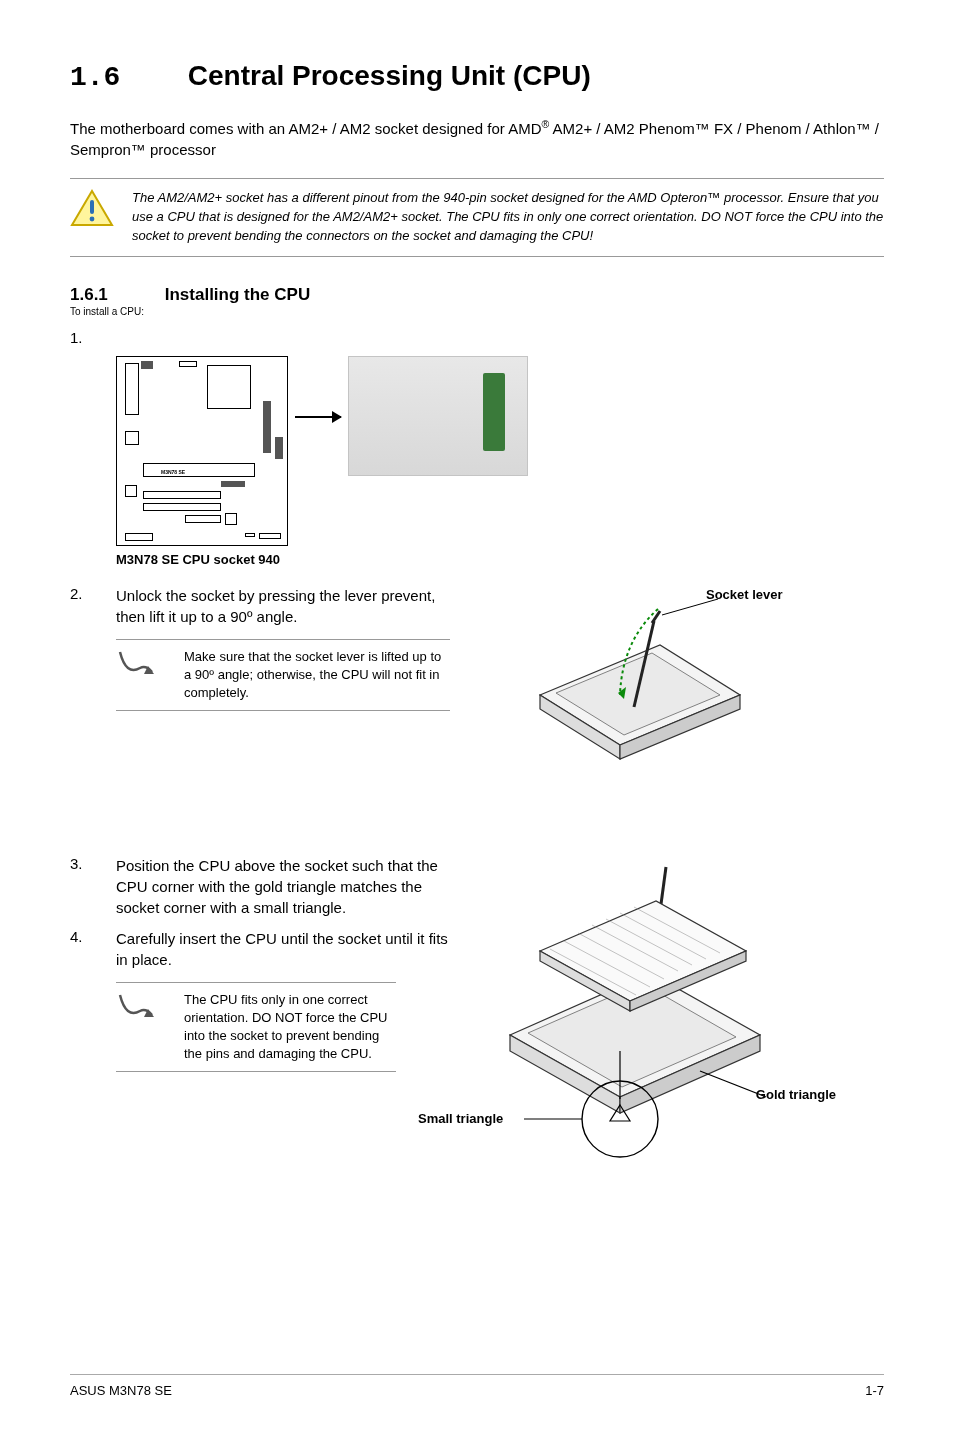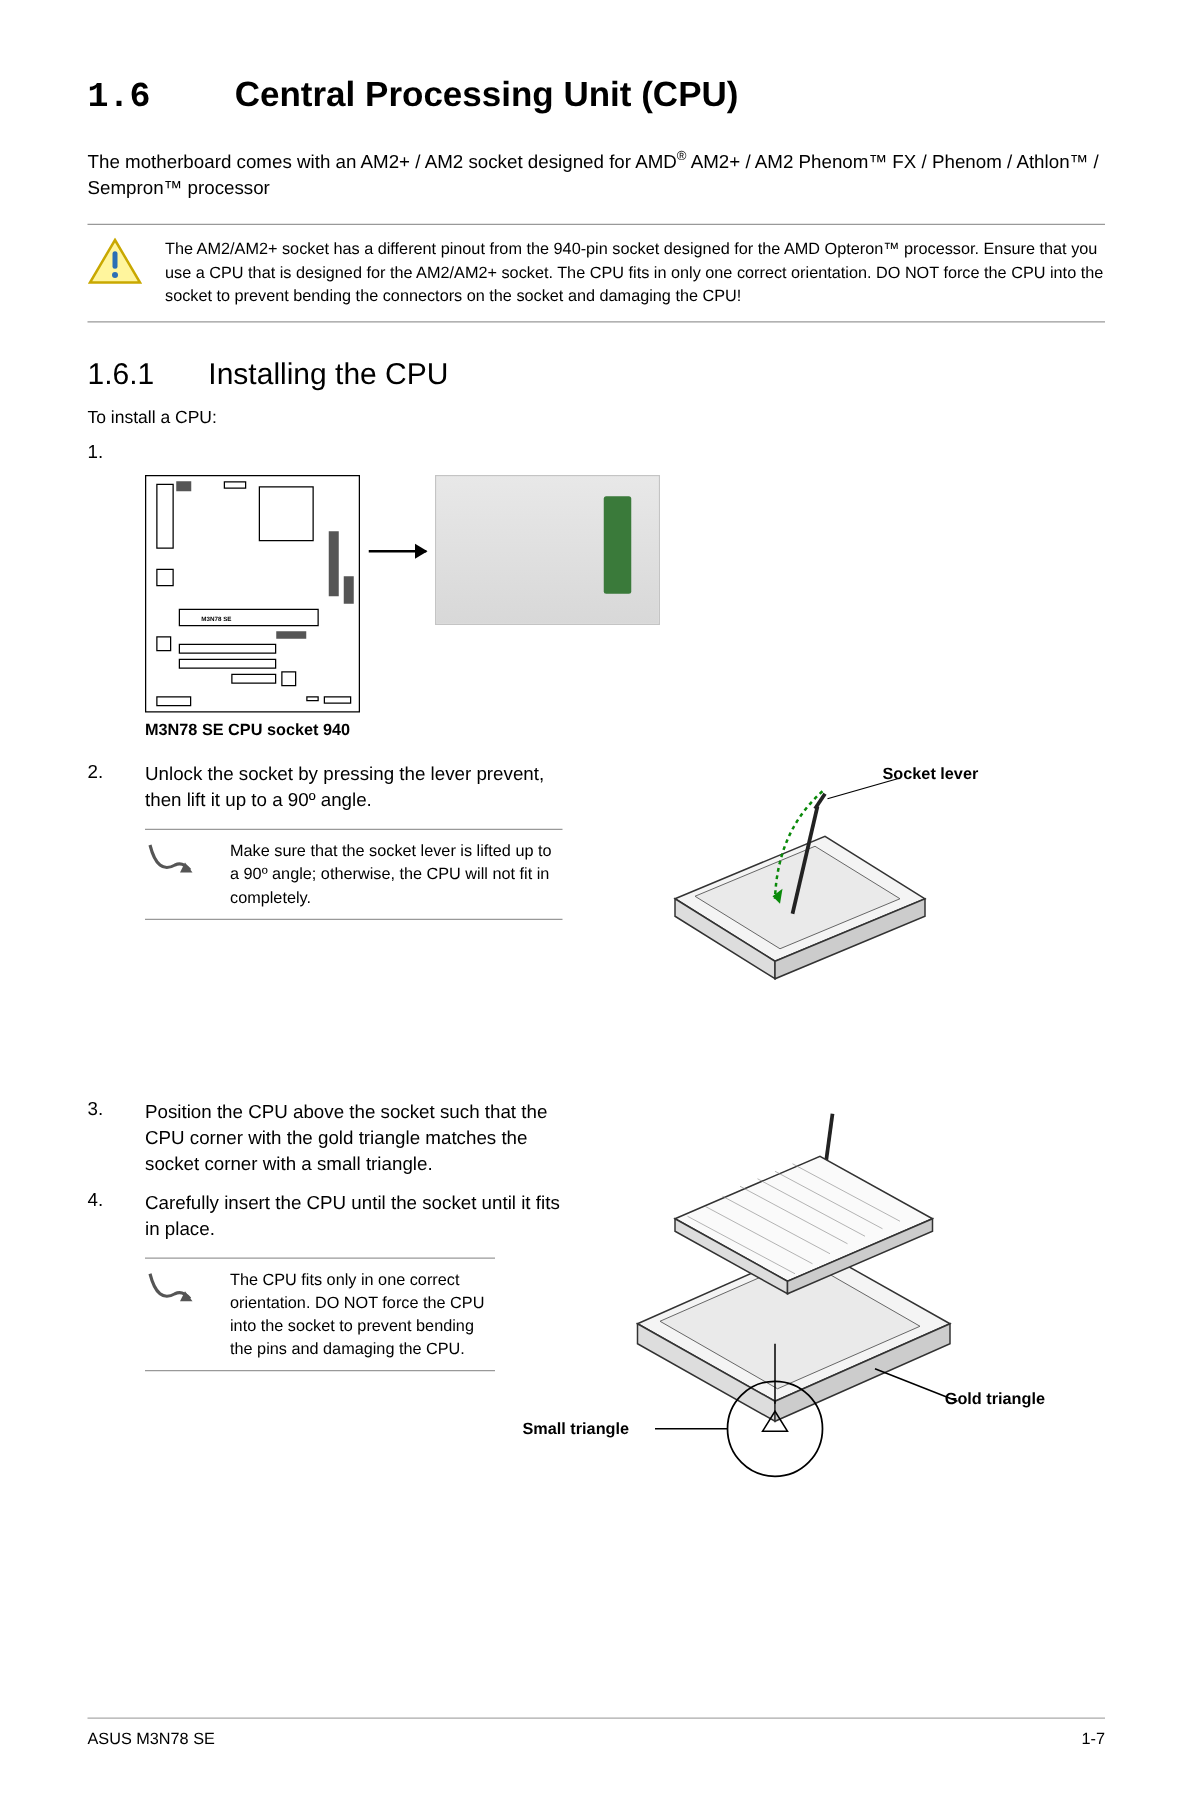--- a/index.html
+++ b/index.html
@@ -24,37 +24,37 @@
       margin-bottom: 18px;
     }
     .callout {
       display: flex;
       align-items: flex-start;
       gap: 18px;
       border-top: 1px solid #999;
       border-bottom: 1px solid #999;
       padding: 10px 0;
       margin-bottom: 28px;
+      font-style: italic;
     }
     .callout-icon {
       flex-shrink: 0;
       width: 44px;
       height: 38px;
     }
     .callout-text {
       font-size: 13px;
       line-height: 1.45;
     }
     .subsection-title {
-      font-size: 24px;
-      font-weight: normal;
-      margin-bottom: 10px;
+      font-size: 17px;
+      font-weight: bold;
     }
     .sub-number { display: inline-block; width: 90px; }
-    .body-text { font-size: 14px; margin-bottom: 10px; line-height: 1.4; }
+    .body-text { font-size: 10px; margin-bottom: 10px; line-height: 1.4; }
     .step-row { display: flex; gap: 26px; margin-bottom: 10px; }
     .step-num { font-size: 15px; flex-shrink: 0; width: 20px; }
     .step-text { font-size: 15px; line-height: 1.4; }
     .figure-row {
       display: flex;
       align-items: flex-start;
       gap: 60px;
       margin: 10px 0 6px 46px;
     }
     .mb-diagram {

